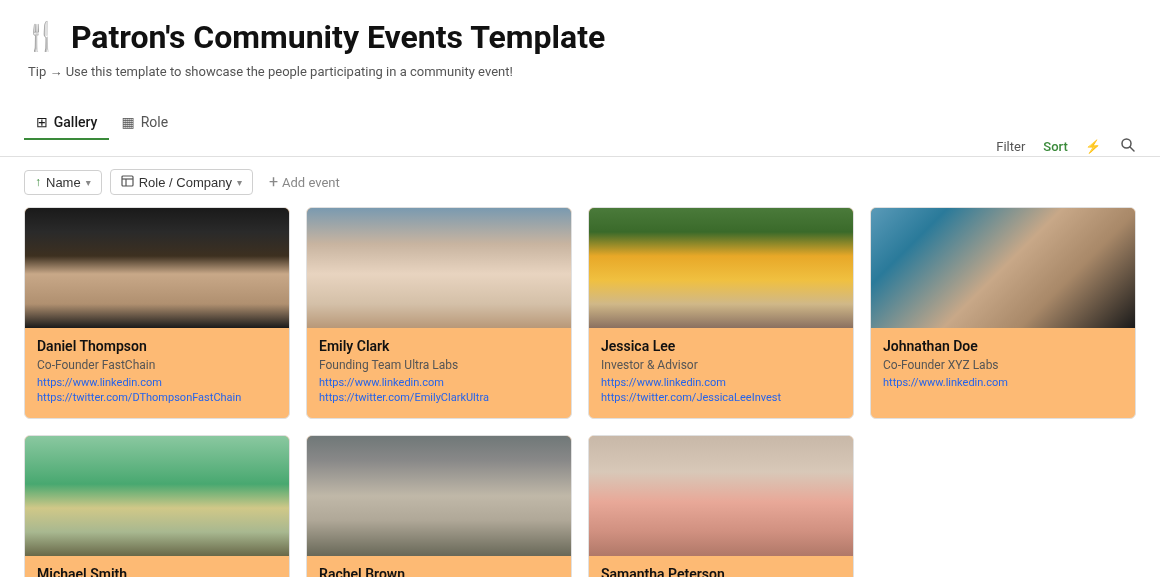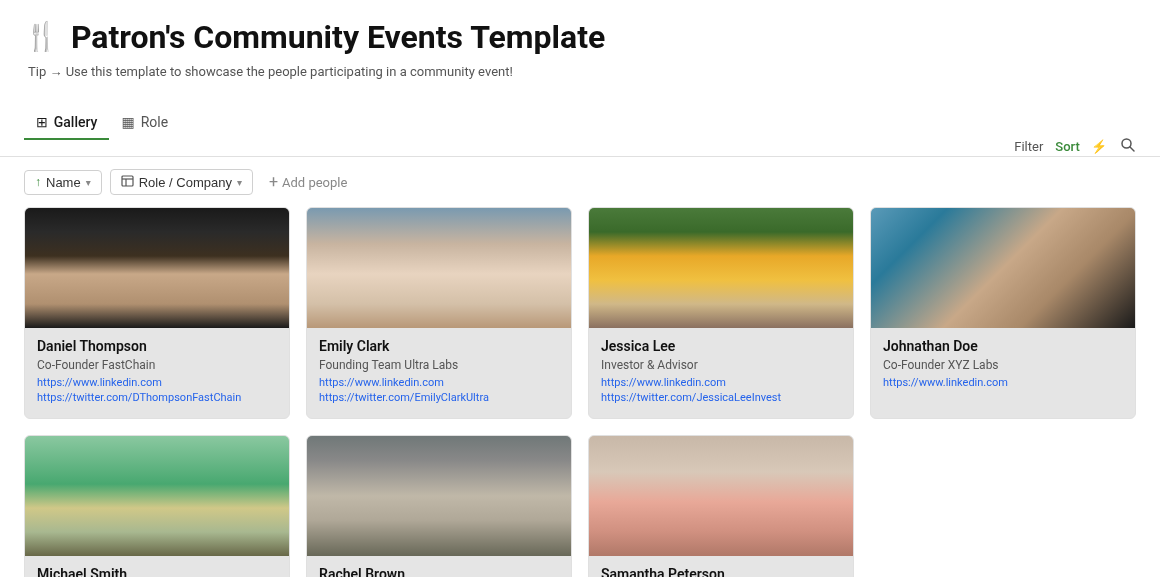--- a/index.html
+++ b/index.html
@@ -65,21 +65,21 @@
     }
 
     .tab-icon {
       font-size: 14px;
     }
 
     .top-right-controls {
       margin-left: auto;
       display: flex;
       align-items: center;
-      gap: 12px;
+      gap: 18px;
       font-size: 13px;
       color: #555;
       margin-top: 48px;
     }
 
     .top-right-controls span {
       cursor: pointer;
     }
 
     .filter-bar {
@@ -121,21 +121,21 @@
       display: grid;
       grid-template-columns: repeat(4, 1fr);
       gap: 16px;
       padding: 0 24px 24px 24px;
     }
 
     .card {
       border: 1px solid #e0e0e0;
       border-radius: 6px;
       overflow: hidden;
-      background: #e5e5e5;
+      background: #fdba74;
     }
 
     .card-body {
       padding: 10px 12px 12px;
     }
 
     .card-name {
       font-weight: 600;
       font-size: 14px;
       color: #111;
@@ -218,21 +218,21 @@
         <rect x="1" y="2" width="11" height="10" rx="1" stroke="#555" stroke-width="1.2"></rect>
         <line x1="1" y1="5" x2="12" y2="5" stroke="#555" stroke-width="1.2"></line>
         <line x1="5" y1="5" x2="5" y2="12" stroke="#555" stroke-width="1.2"></line>
       </svg>
     </span>
     <span>Role / Company</span>
     <span class="arrow">▾</span>
   </button>
   <div class="add-filter">
     <span style="font-size:16px; color:#888; line-height:1;">+</span>
-    <span>Add people</span>
+    <span>Add event</span>
   </div>
 </div>
 
 <div class="gallery-grid" id="gallery-grid">
 <div class="card">
       <div class="person-photo photo-1"></div>
       <div class="card-body">
         <div class="card-name">Daniel Thompson</div>
         <div class="card-role">Co-Founder FastChain</div>
         <div class="card-link">https://www.linkedin.com</div>

